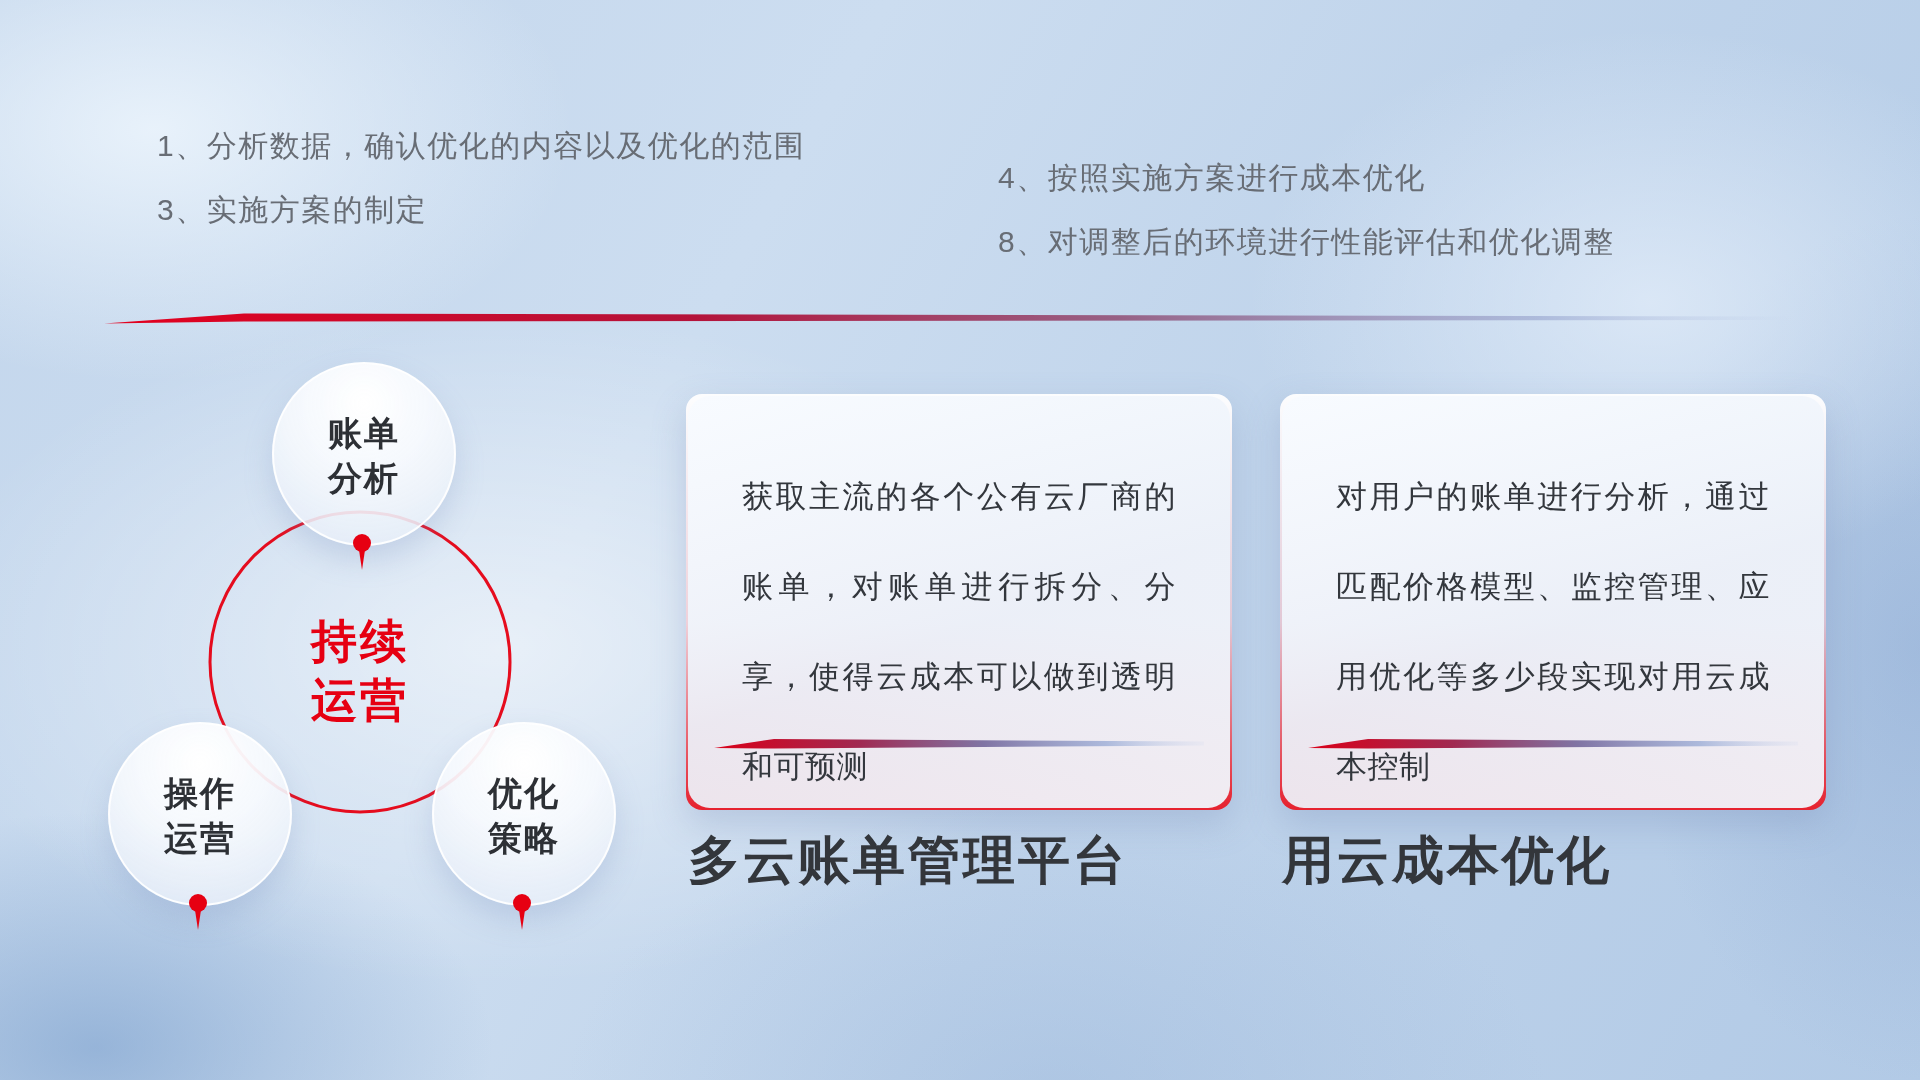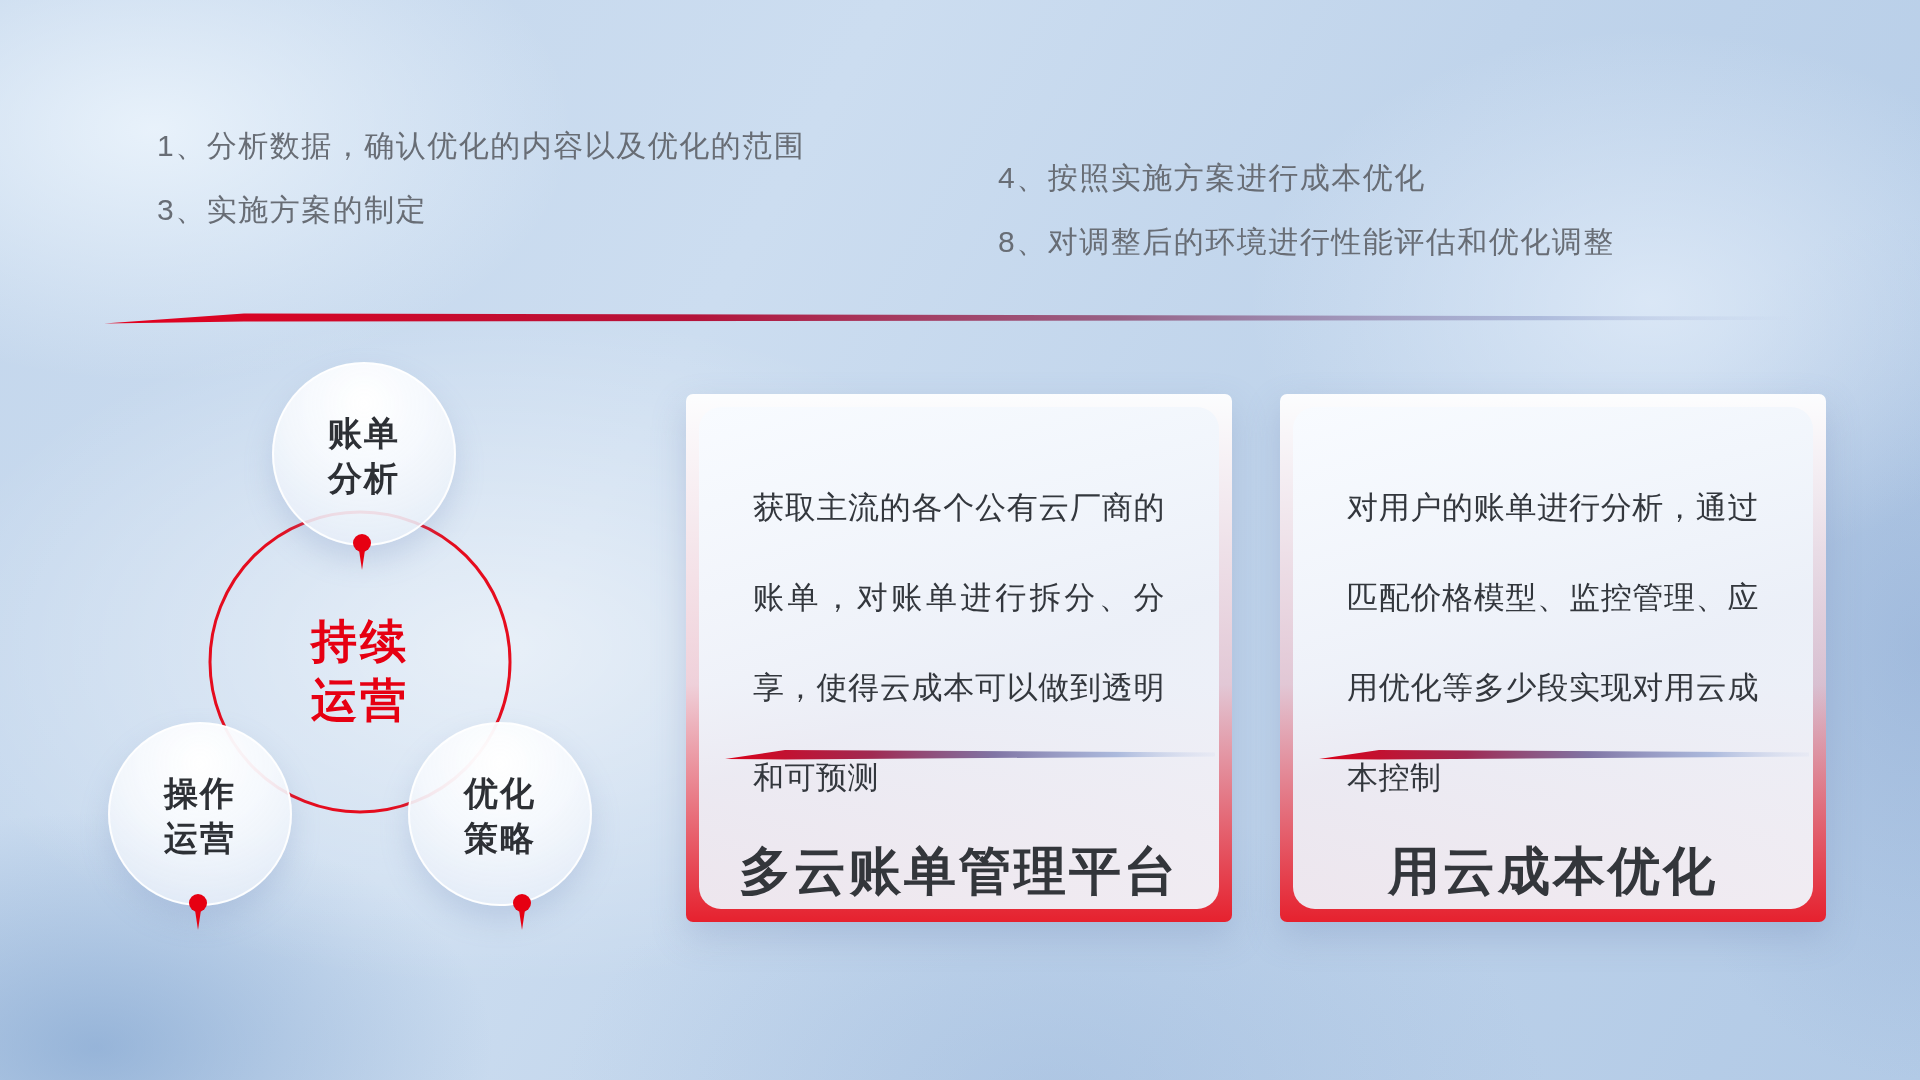--- a/index.html
+++ b/index.html
@@ -30,53 +30,53 @@
     border:2px solid rgba(255,255,255,0.9);
     box-shadow:0 14px 28px rgba(130,152,195,0.28);
     display:flex;align-items:center;justify-content:center;
   }
   .node-label{
     font-size:34px;font-weight:600;color:#2d3035;line-height:1.32;
     text-align:right;white-space:pre-line;letter-spacing:2px;padding-top:4px;
   }
   .node.top{left:272px;top:362px;}
   .node.bl{left:108px;top:722px;}
-  .node.br{left:408px;top:722px;}
+  .node.br{left:432px;top:722px;}
   .center-label{
     position:absolute;left:235px;top:600px;width:250px;z-index:2;
     text-align:center;font-size:46px;font-weight:800;color:#e60012;
     line-height:1.28;letter-spacing:3px;white-space:pre-line;margin-top:12px;
   }
   .pin{position:absolute;width:18px;z-index:3;}
   .pin .dot{width:18px;height:18px;border-radius:50%;background:#e60012;}
   .pin .tail{width:0;height:0;margin:-2px auto 0;border-left:3px solid transparent;border-right:3px solid transparent;border-top:20px solid #e60012;}
   .pin.p-top{left:353px;top:534px;}
   .pin.p-bl{left:189px;top:894px;}
   .pin.p-br{left:513px;top:894px;}
   
   .card{
-    position:absolute;top:394px;width:546px;height:528px;z-index:2;
-    padding:13px;border-radius:7px;box-sizing:border-box;
+    position:absolute;top:394px;width:546px;height:416px;z-index:2;
+    padding:2px;border-radius:16px;box-sizing:border-box;
     background:linear-gradient(180deg, rgba(255,255,255,0.95) 0%, rgba(255,190,196,0.55) 55%, #e6212e 100%);
     box-shadow:0 14px 34px rgba(118,140,182,0.30);
   }
   .card.c1{left:686px;}
   .card.c2{left:1280px;}
   .card-inner{
     position:relative;width:100%;height:100%;border-radius:22px;box-sizing:border-box;
     background:linear-gradient(160deg, rgba(248,251,255,0.96) 0%, rgba(236,242,250,0.92) 55%, rgba(241,246,252,0.95) 100%);
   }
   .card-body{
     position:absolute;left:54px;right:54px;top:56px;
     font-size:31px;line-height:90px;color:#33373d;letter-spacing:0.5px;
     text-align:justify;text-justify:inter-ideograph;
   }
   .card-swoosh{position:absolute;left:26px;top:342px;width:490px;height:12px;}
   .card-title{
-    position:absolute;left:0;right:0;top:430px;text-align:center;
+    position:absolute;left:0;right:0;top:430px;
     font-size:52px;font-weight:bold;color:#33363b;letter-spacing:3px;white-space:nowrap;
   }
 </style>
 </head>
 <body>
 
 <div class="slide">
 
   <div class="steps left">
     <div class="step">1、分析数据，确认优化的内容以及优化的范围</div>

